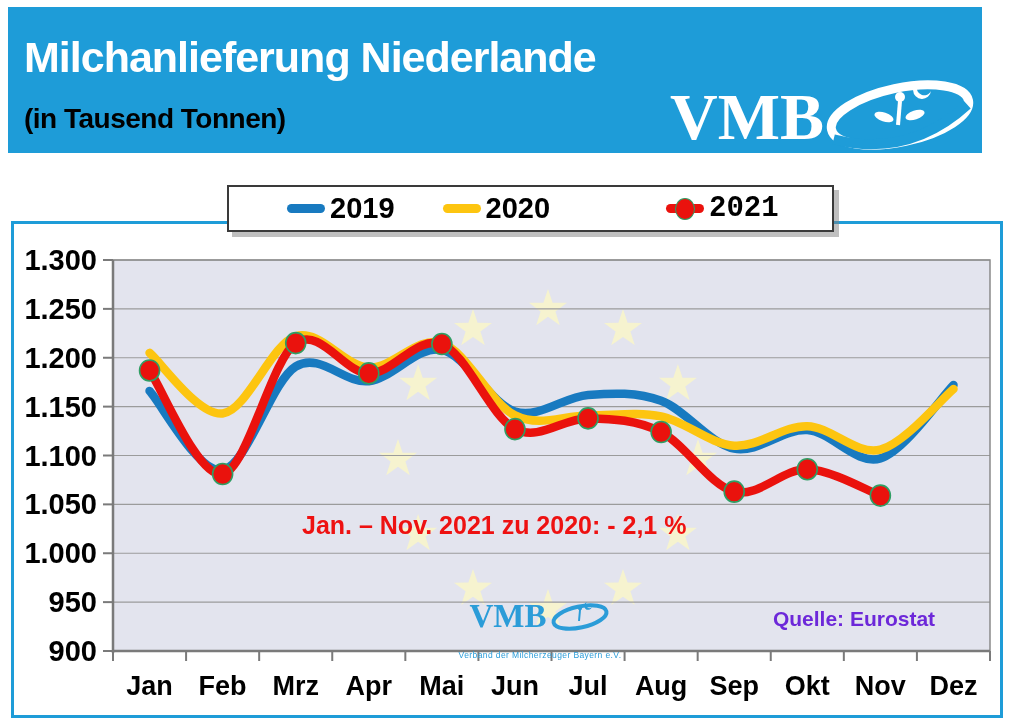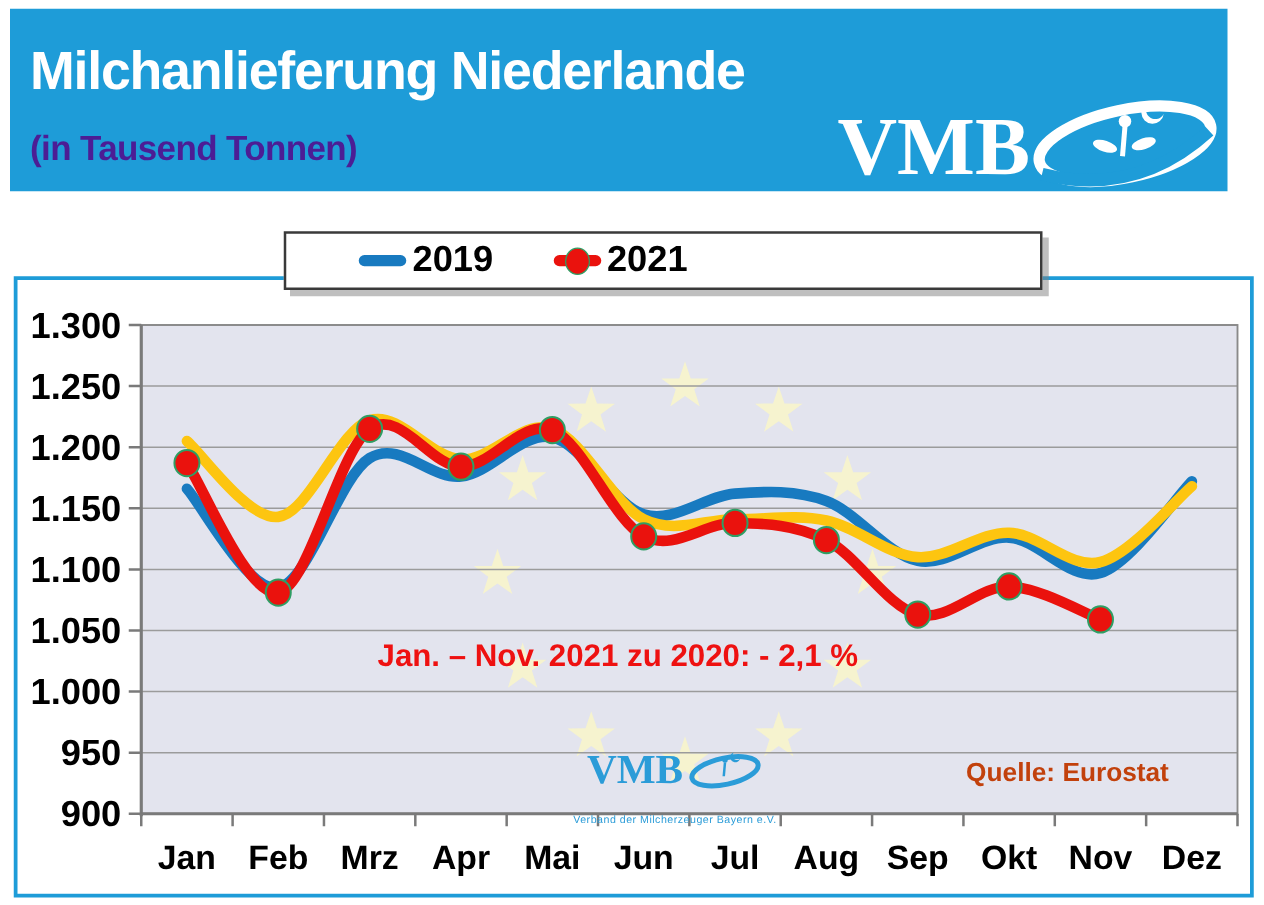--- a/index.html
+++ b/index.html
@@ -1,42 +1,42 @@
 <!DOCTYPE html>
 <html><head>
 <meta charset="utf-8">
 <style>
   html,body{margin:0;padding:0;background:#ffffff;width:1011px;height:724px;
     font-family:"Liberation Sans",sans-serif;overflow:hidden;position:relative;}
   .abs{position:absolute;}
   
   #header{left:8px;top:7px;width:974px;height:146px;background:#1e9cd8;}
   #page-title{left:16px;top:26px;color:#fff;font-size:43px;font-weight:bold;letter-spacing:-1px;white-space:nowrap;}
-  #page-subtitle{left:16px;top:96px;color:#4c1d95;font-size:28px;font-weight:bold;letter-spacing:-0.5px;}
+  #page-subtitle{left:16px;top:96px;color:#000000;font-size:28px;font-weight:bold;letter-spacing:-0.5px;}
   #header-logo{right:4px;bottom:2px;width:310px;height:84px;}
   #header-logo .vmb-word{font-family:"Liberation Serif",serif;font-weight:bold;fill:#fff;font-size:66px;}
   
   #chart-panel{left:11px;top:221px;width:986px;height:491px;background:#fff;border:3px solid #1e9cd8;}
   #plot-svg{position:absolute;left:0;top:0;}
   
   #legend{left:227px;top:185px;width:603px;height:43px;background:#fff;border:2px solid #3a3a3a;
     box-shadow:5px 5px 0 rgba(128,128,128,.5);display:flex;align-items:center;z-index:5;}
   .legend-item{display:flex;align-items:center;gap:5px;}
   .legend-item:nth-child(1){margin-left:58px;}
   .legend-item:nth-child(2){margin-left:48px;}
   .legend-item:nth-child(3){margin-left:116px;font-family:Liberation Mono, monospace;}
   .legend-swatch{position:relative;width:38px;height:9px;border-radius:5px;}
   .legend-swatch .dot{display:none;position:absolute;left:50%;top:50%;transform:translate(-50%,-50%);
     width:18px;height:20px;border-radius:50%;border:1.5px solid #2f9e64;background:inherit;}
   .legend-swatch.has-marker .dot{display:block;}
   .legend-label{font-size:29px;font-weight:bold;color:#000;}
   
   #annotation{left:288px;top:287px;width:420px;text-align:left;color:#ee1111;
     font-size:25px;font-weight:bold;white-space:nowrap;z-index:4;}
-  #source{left:720px;top:383px;width:240px;text-align:center;color:#c2410c;
+  #source{left:720px;top:383px;width:240px;text-align:center;color:#6d28d9;
     font-size:21px;font-weight:bold;z-index:4;}
   #vmb-watermark{left:436px;top:375px;width:180px;height:54px;text-align:center;z-index:4;}
   #vmb-watermark .row{display:flex;align-items:center;justify-content:center;gap:2px;}
   #vmb-watermark .vmb-word{font-family:"Liberation Serif",serif;font-weight:bold;font-size:33px;color:#2b9cd8;line-height:1;}
   #vmb-watermark .caption{font-size:8.5px;color:#2b9cd8;letter-spacing:.4px;margin-top:17px;white-space:nowrap;}
 </style>
 </head>
 <body>
 
 <div id="header" class="abs" style="background: rgb(30, 156, 216);">
@@ -55,20 +55,24 @@
       <ellipse cx="247" cy="48" rx="10" ry="4.5" transform="rotate(-18 247 48)" stroke="none"></ellipse>
       <path d="M253,14 a9,9 0 1,0 10,10 a7.5,7.5 0 1,1 -10,-10" stroke="none"></path>
     </g>
   </svg>
 </div>
 
 <div id="legend" class="abs">
   <div class="legend-item">
     <span class="legend-swatch" style="background: rgb(24, 122, 192);"></span>
     <span class="legend-label">2019</span>
+  </div>
+  <div class="legend-item">
+    <span class="legend-swatch" style="background: rgb(253, 197, 16);"></span>
+    <span class="legend-label">2020</span>
   </div>
   <div class="legend-item">
     <span class="legend-swatch has-marker" style="background: rgb(234, 18, 13);">
         <span class="dot"></span>
       </span>
     <span class="legend-label">2021</span>
   </div>
 </div>
 
 <div id="chart-panel" class="abs" style="border-color: rgb(30, 156, 216);">

